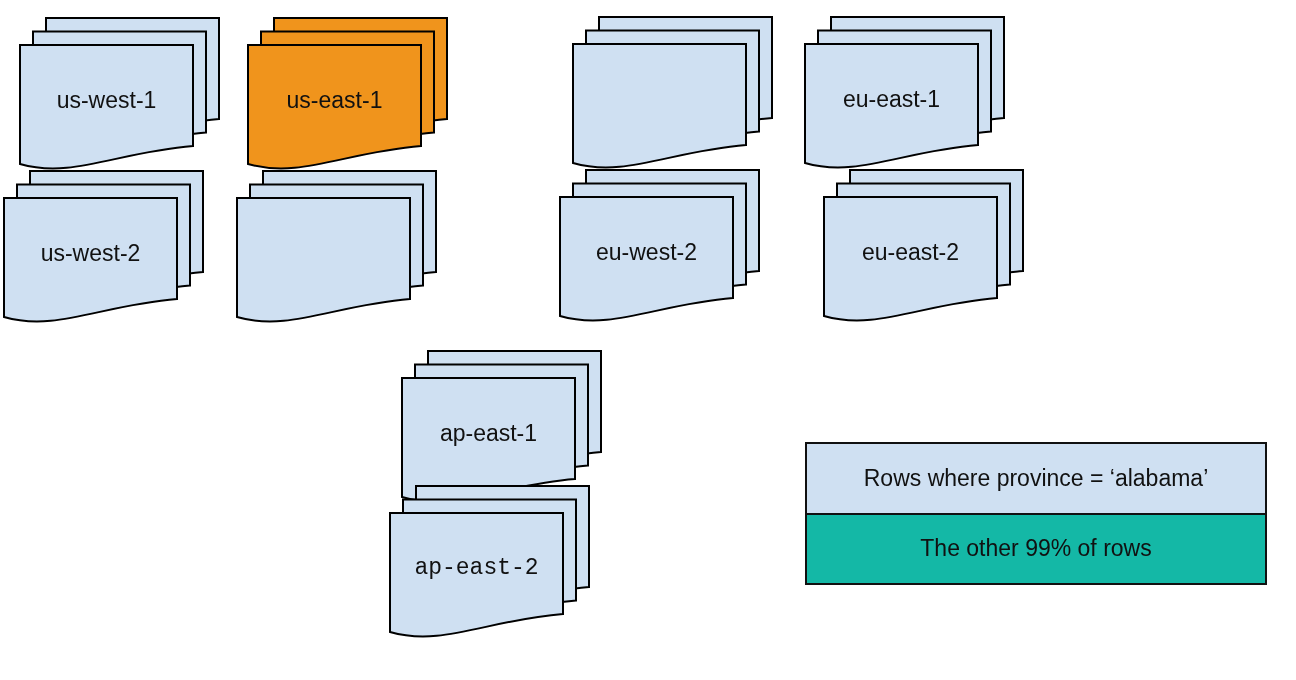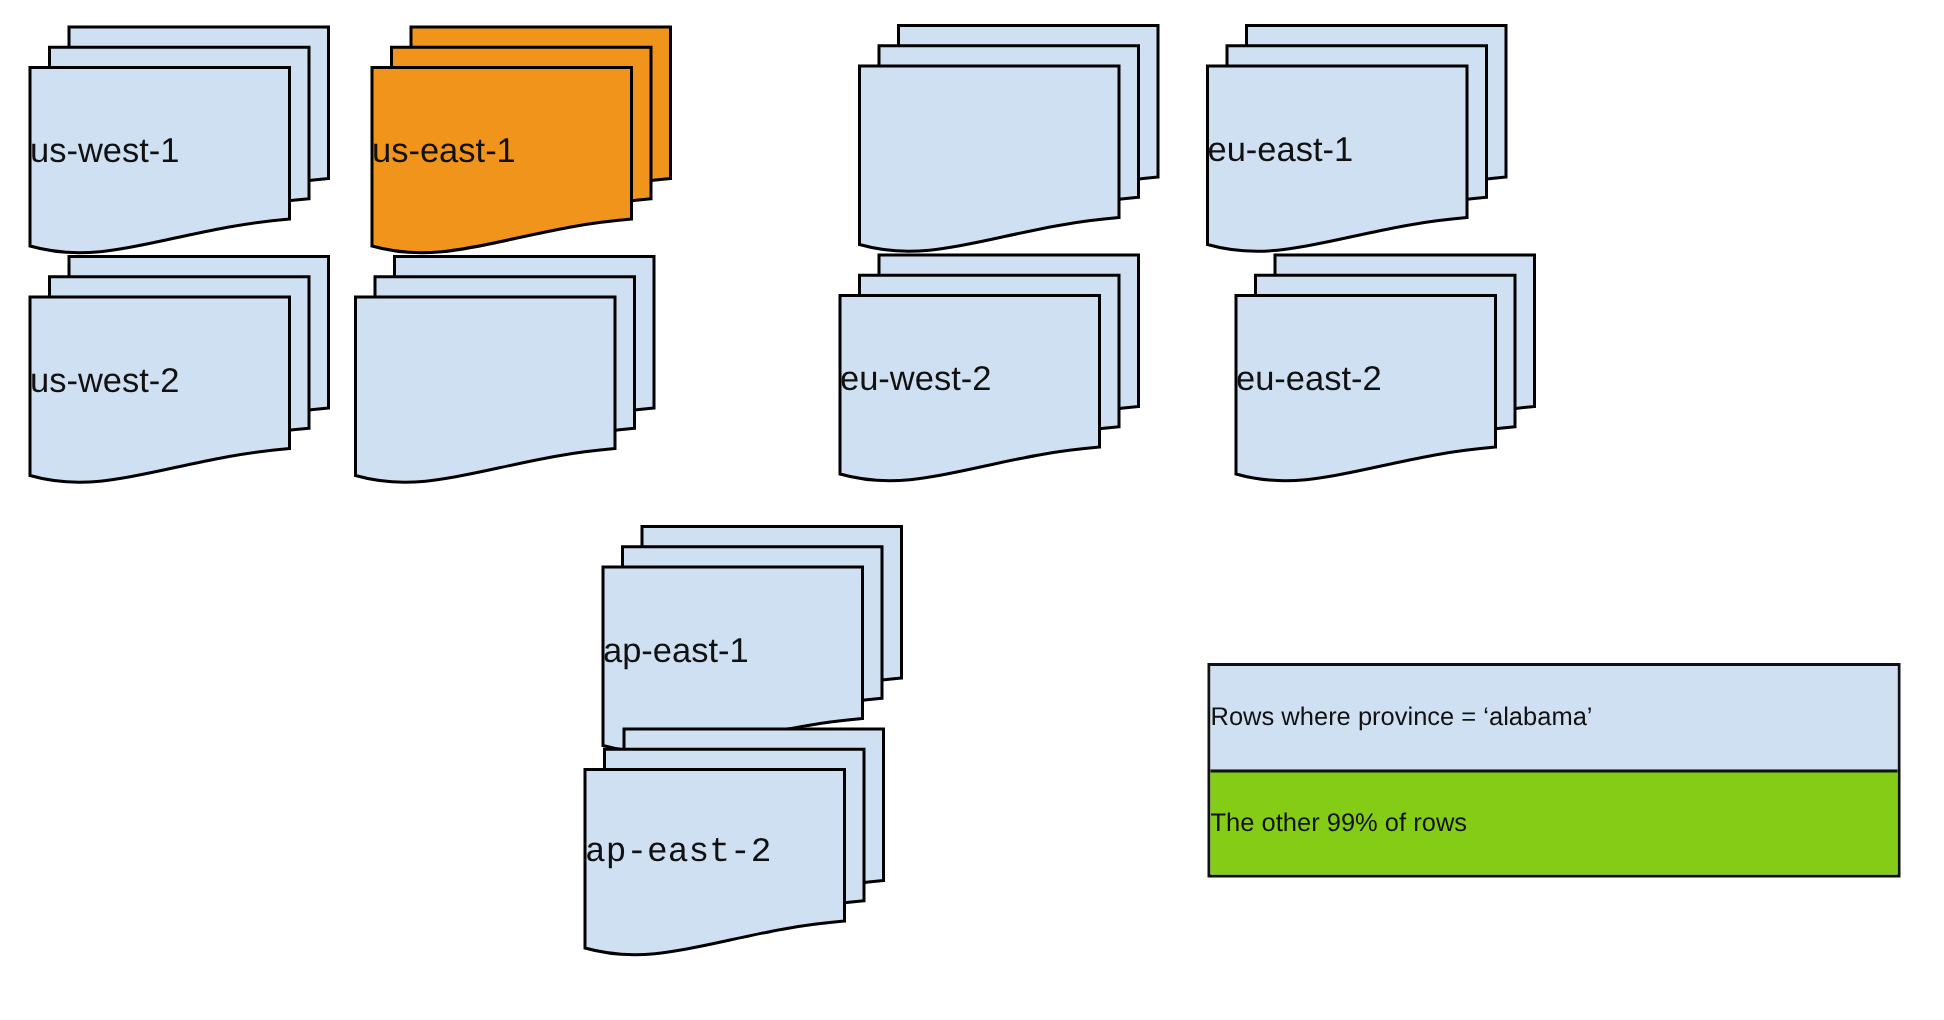--- a/index.html
+++ b/index.html
@@ -26,36 +26,38 @@
     top: 0;
     overflow: visible;
   }
   .stack-label {
     position: absolute;
     left: 0;
     top: 69px;
     width: 173px;
     height: 27px;
     line-height: 27px;
+    text-align: center;
     font-size: 23px;
     color: #111111;
     white-space: nowrap;
   }
   .legend {
     position: absolute;
     border: 2px solid #111111;
     box-sizing: border-box;
     display: flex;
     flex-direction: column;
   }
   .legend-row {
     flex: 1 1 0;
     display: flex;
     align-items: center;
-    font-size: 17px;
+    justify-content: center;
+    font-size: 23px;
     color: #111111;
   }
   .legend-row + .legend-row {
     border-top: 2px solid #111111;
   }
 </style>
 </head>
 <body>
 
 <div id="canvas">
@@ -108,21 +110,21 @@
           </g>
           <g transform="translate(13,13.5)">
             <path d="M0,0 L173,0 L173,101 C97,107 52,134 0,119 Z" fill="#cfe0f2" stroke="#000000" stroke-width="2"></path>
           </g>
           <g transform="translate(0,27)">
             <path d="M0,0 L173,0 L173,101 C97,107 52,134 0,119 Z" fill="#cfe0f2" stroke="#000000" stroke-width="2"></path>
           </g>
         </svg>
         <div class="stack-label">eu-east-1</div>
       </div>
-      <div class="stack" style="left: 20px; top: 171px;">
+      <div class="stack" style="left: 4px; top: 171px;">
         <svg width="202" height="154">
           <g transform="translate(26,0)">
             <path d="M0,0 L173,0 L173,101 C97,107 52,134 0,119 Z" fill="#cfe0f2" stroke="#000000" stroke-width="2"></path>
           </g>
           <g transform="translate(13,13.5)">
             <path d="M0,0 L173,0 L173,101 C97,107 52,134 0,119 Z" fill="#cfe0f2" stroke="#000000" stroke-width="2"></path>
           </g>
           <g transform="translate(0,27)">
             <path d="M0,0 L173,0 L173,101 C97,107 52,134 0,119 Z" fill="#cfe0f2" stroke="#000000" stroke-width="2"></path>
           </g>
@@ -197,17 +199,17 @@
           </g>
         </svg>
         <div class="stack-label">ap-east-2</div>
       </div>
     </div>
 
   <div class="legend" id="legend-box" style="left: 805px; top: 442px; width: 462px; height: 143px;">
     <div class="legend-row" style="background: rgb(207, 224, 242);">
       <span>Rows where province = ‘alabama’</span>
     </div>
-    <div class="legend-row" style="background: #84cc16;">
+    <div class="legend-row" style="background: #14b8a6;">
       <span>The other 99% of rows</span>
     </div>
   </div>
 </div>
 
 </body></html>

